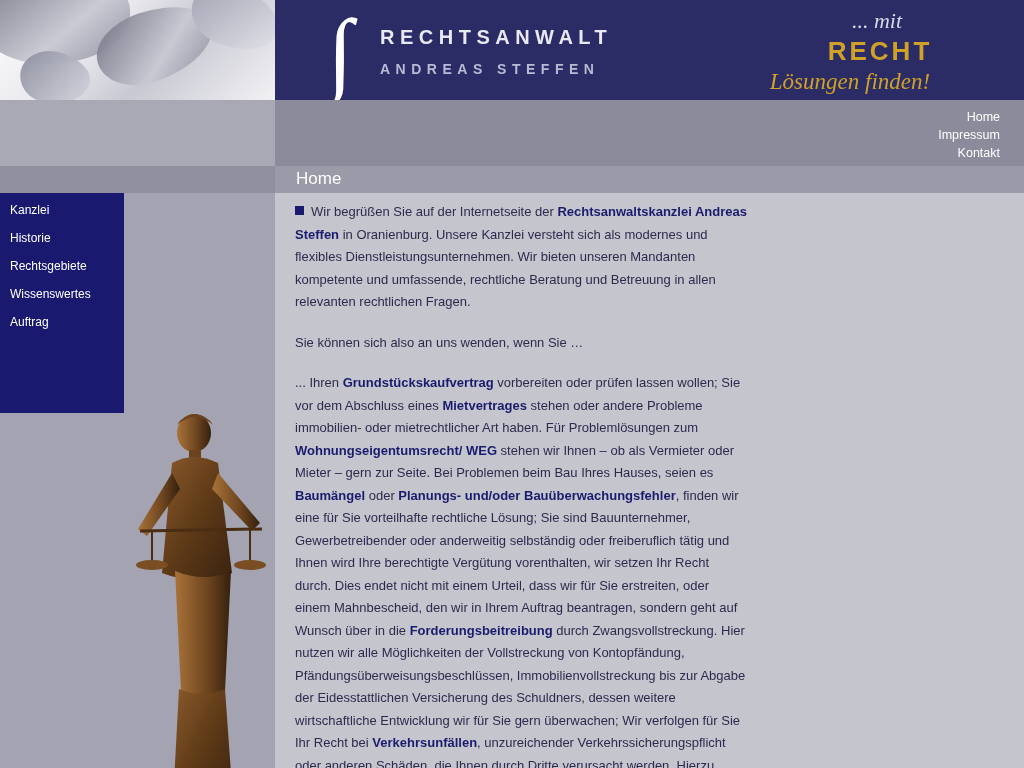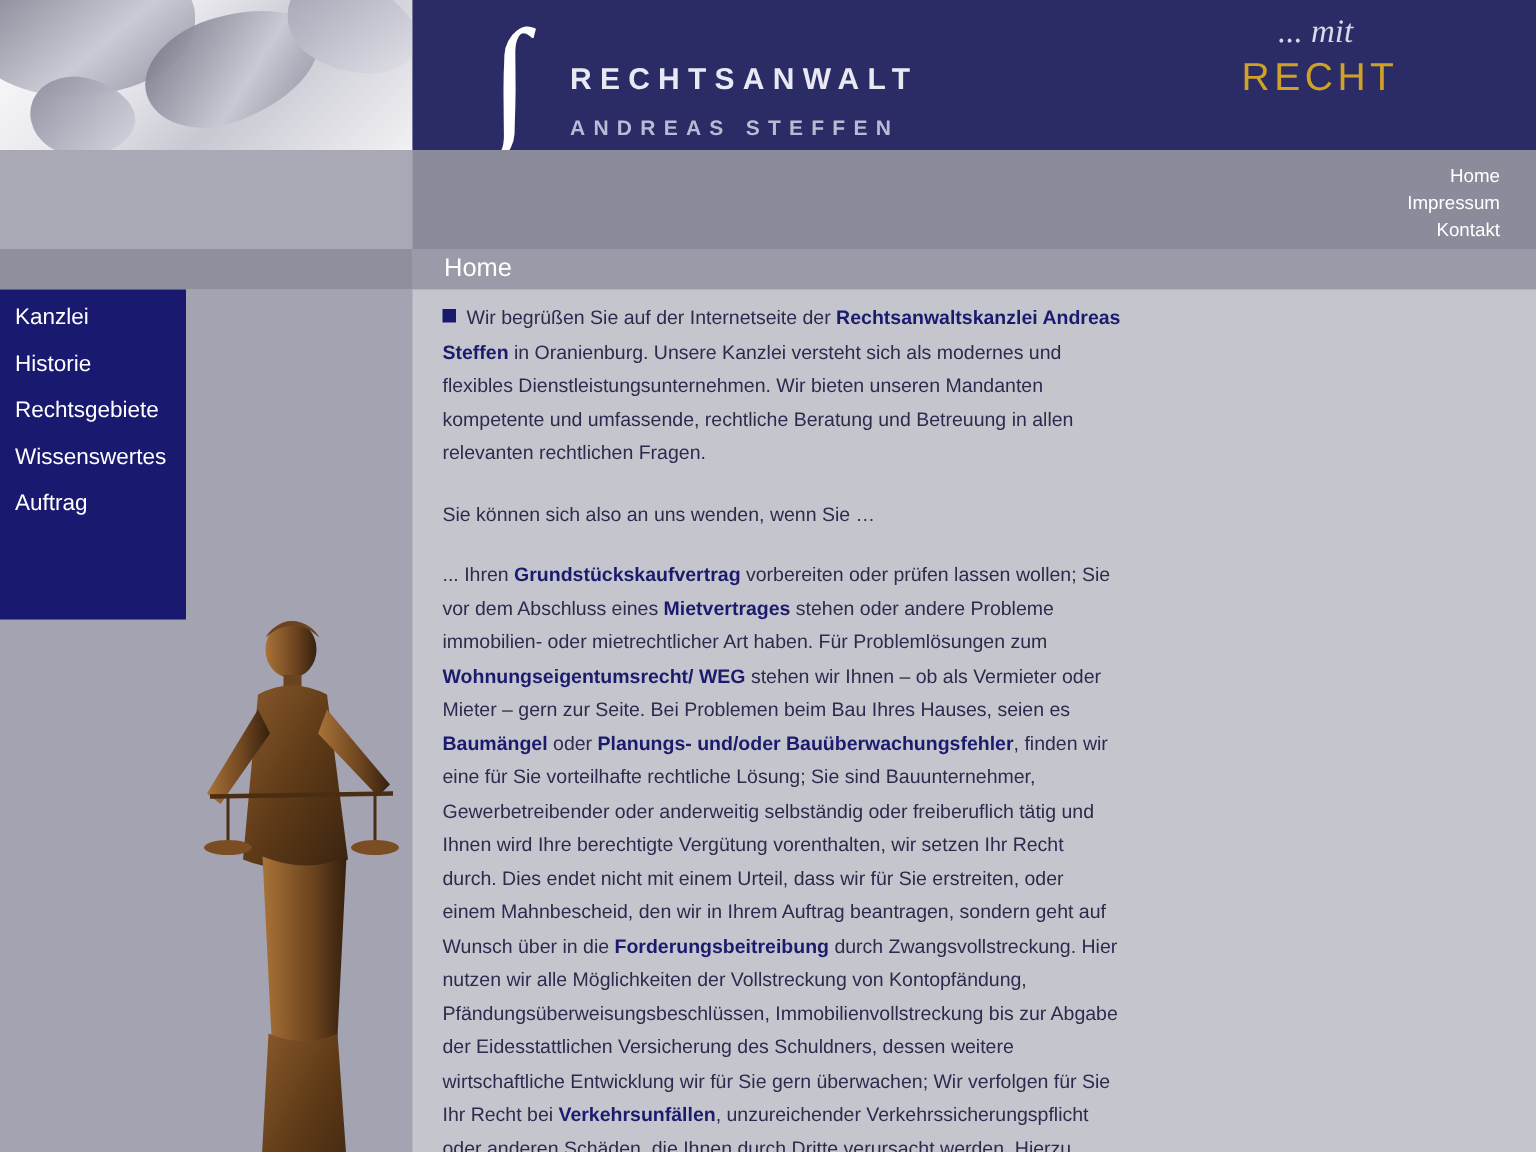--- a/index.html
+++ b/index.html
@@ -51,42 +51,42 @@
     position: absolute; left: 20px; top: 0px;
     width: 90px; height: 100px;
     color: #ffffff;
     font-family: "Liberation Serif", serif;
     font-size: 92px;
     line-height: 104px;
     text-align: center;
     font-style: italic;
   }
   .name-block {
-    position: absolute; left: 105px; top: 42px;
+    position: absolute; left: 105px; top: 26px;
     color: #ffffff;
   }
   .name-line1 {
     font-size: 20px; letter-spacing: 5.5px; font-weight: bold;
     color: #e9e9f4;
   }
   .name-line2 {
     font-size: 14px; letter-spacing: 5.5px; font-weight: bold;
     color: #b9bad4; margin-top: 12px;
   }
   .slogan {
     position: absolute; right: 24px; top: 8px;
     text-align: center;
     width: 300px;
   }
   .slogan .l1 {
     color: #d9d9e8; font-size: 22px; font-style: italic;
     font-family: "Liberation Serif", serif; margin-left: 54px;
   }
   .slogan .l2 {
-    color: #cfa227; font-size: 26px; font-weight: normal; letter-spacing: 3px;
+    color: #cfa227; font-size: 26px; font-weight: bold; letter-spacing: 3px;
     margin-left: 60px; margin-top: 2px;
   }
   .slogan .l3 {
     color: #cfa227; font-size: 23px; font-style: italic;
     font-family: "Liberation Serif", serif; margin-top: 2px;
   }
 
   
   .topnav {
     position: absolute; top: 100px; left: 275px;
@@ -127,21 +127,21 @@
   }
   .sidenav {
     position: absolute; top: 0; left: 0;
     width: 124px; height: 220px;
     background: #191970;
     padding-top: 3px;
   }
   .sidenav a {
     display: block;
     color: #ffffff;
-    font-size: 15px;
+    font-size: 12px;
     text-decoration: none;
     padding: 7px 0 7px 10px;
   }
   .justitia {
     position: absolute; left: 132px; top: 218px;
     width: 150px; height: 395px;
   }
 
   
   .content {
@@ -180,20 +180,21 @@
     </div>
     <div class="header-main">
       <div class="logo-s">∫</div>
       <div class="name-block">
         <div class="name-line1">RECHTSANWALT</div>
         <div class="name-line2">ANDREAS STEFFEN</div>
       </div>
       <div class="slogan">
         <div class="l1">... mit</div>
         <div class="l2">RECHT</div>
+        <div class="l3">Lösungen finden!</div>
       </div>
     </div>
   </div>
 
   <div class="topnav">
     <a href="#">Home</a>
     <a href="#">Impressum</a>
     <a href="#">Kontakt</a>
   </div>
 

